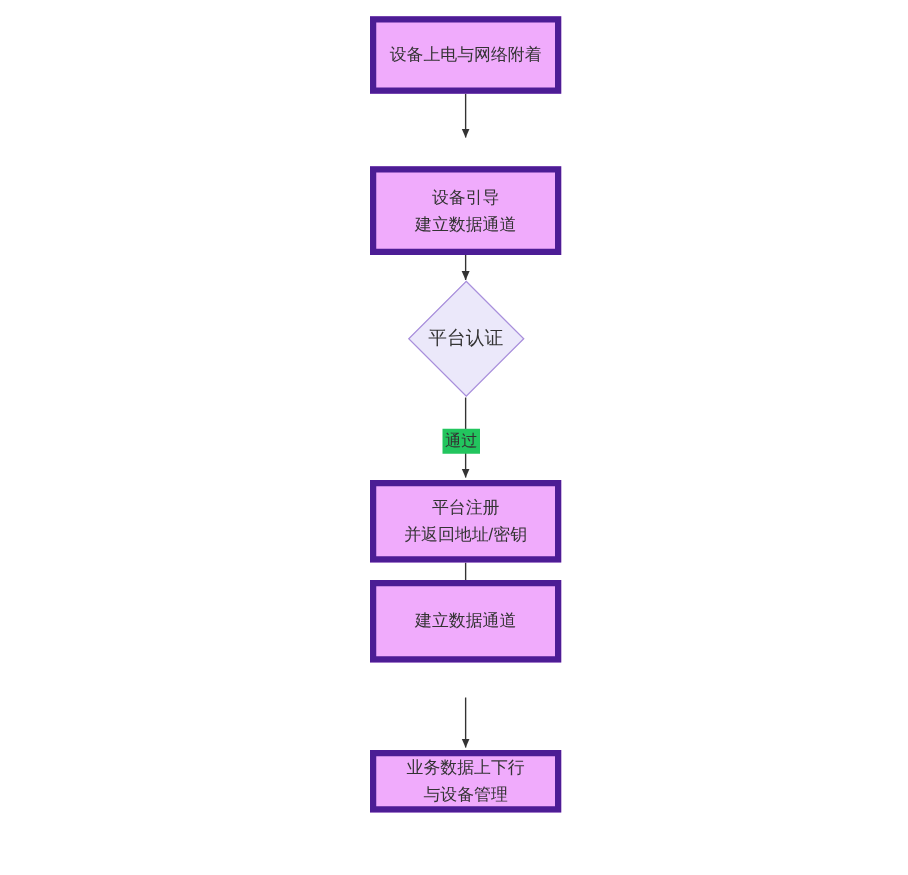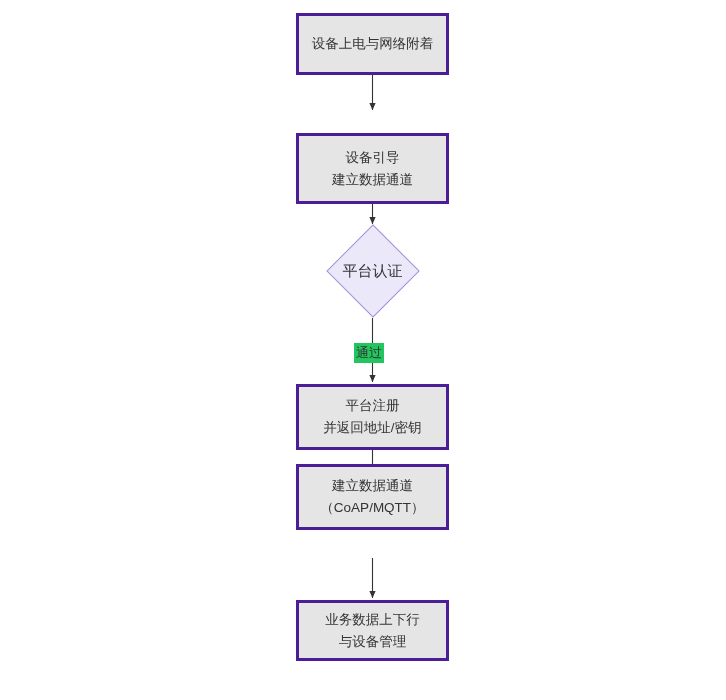--- a/index.html
+++ b/index.html
@@ -35,22 +35,22 @@
 
   
   .node {
     position: absolute;
     z-index: 2;
     box-sizing: border-box;
     display: flex;
     flex-direction: column;
     align-items: center;
     justify-content: center;
-    background: #e5e5e5;
-    border: 3px solid #4c1d95;
+    background: #f0abfc;
+    border: 5px solid #4c1d95;
     color: #333333;
     font-size: 13.5px;
     line-height: 22px;
     text-align: center;
     white-space: nowrap;
   }
 
   .node .nline {
     display: block;
   }
@@ -135,21 +135,20 @@
 
   <div class="edge-label" style="left:354px; top:343px;">通过</div>
 
   <div class="node node-process" style="left:296px; top:384px; width:153px; height:66px;">
     <span class="nline">平台注册</span>
     <span class="nline">并返回地址/密钥</span>
   </div>
 
   <div class="node node-process" style="left:296px; top:464px; width:153px; height:66px;">
     <span class="nline">建立数据通道</span>
-    <span class="nline">（CoAP/MQTT）</span>
   </div>
 
-  <div class="node node-process" style="left:296px; top:600px; width:153px; height:61px;">
+  <div class="node node-process" style="left:296px; top:600px; width:153px; height:50px;">
     <span class="nline">业务数据上下行</span>
     <span class="nline">与设备管理</span>
   </div>
 
 </div>
 
 </body></html>

